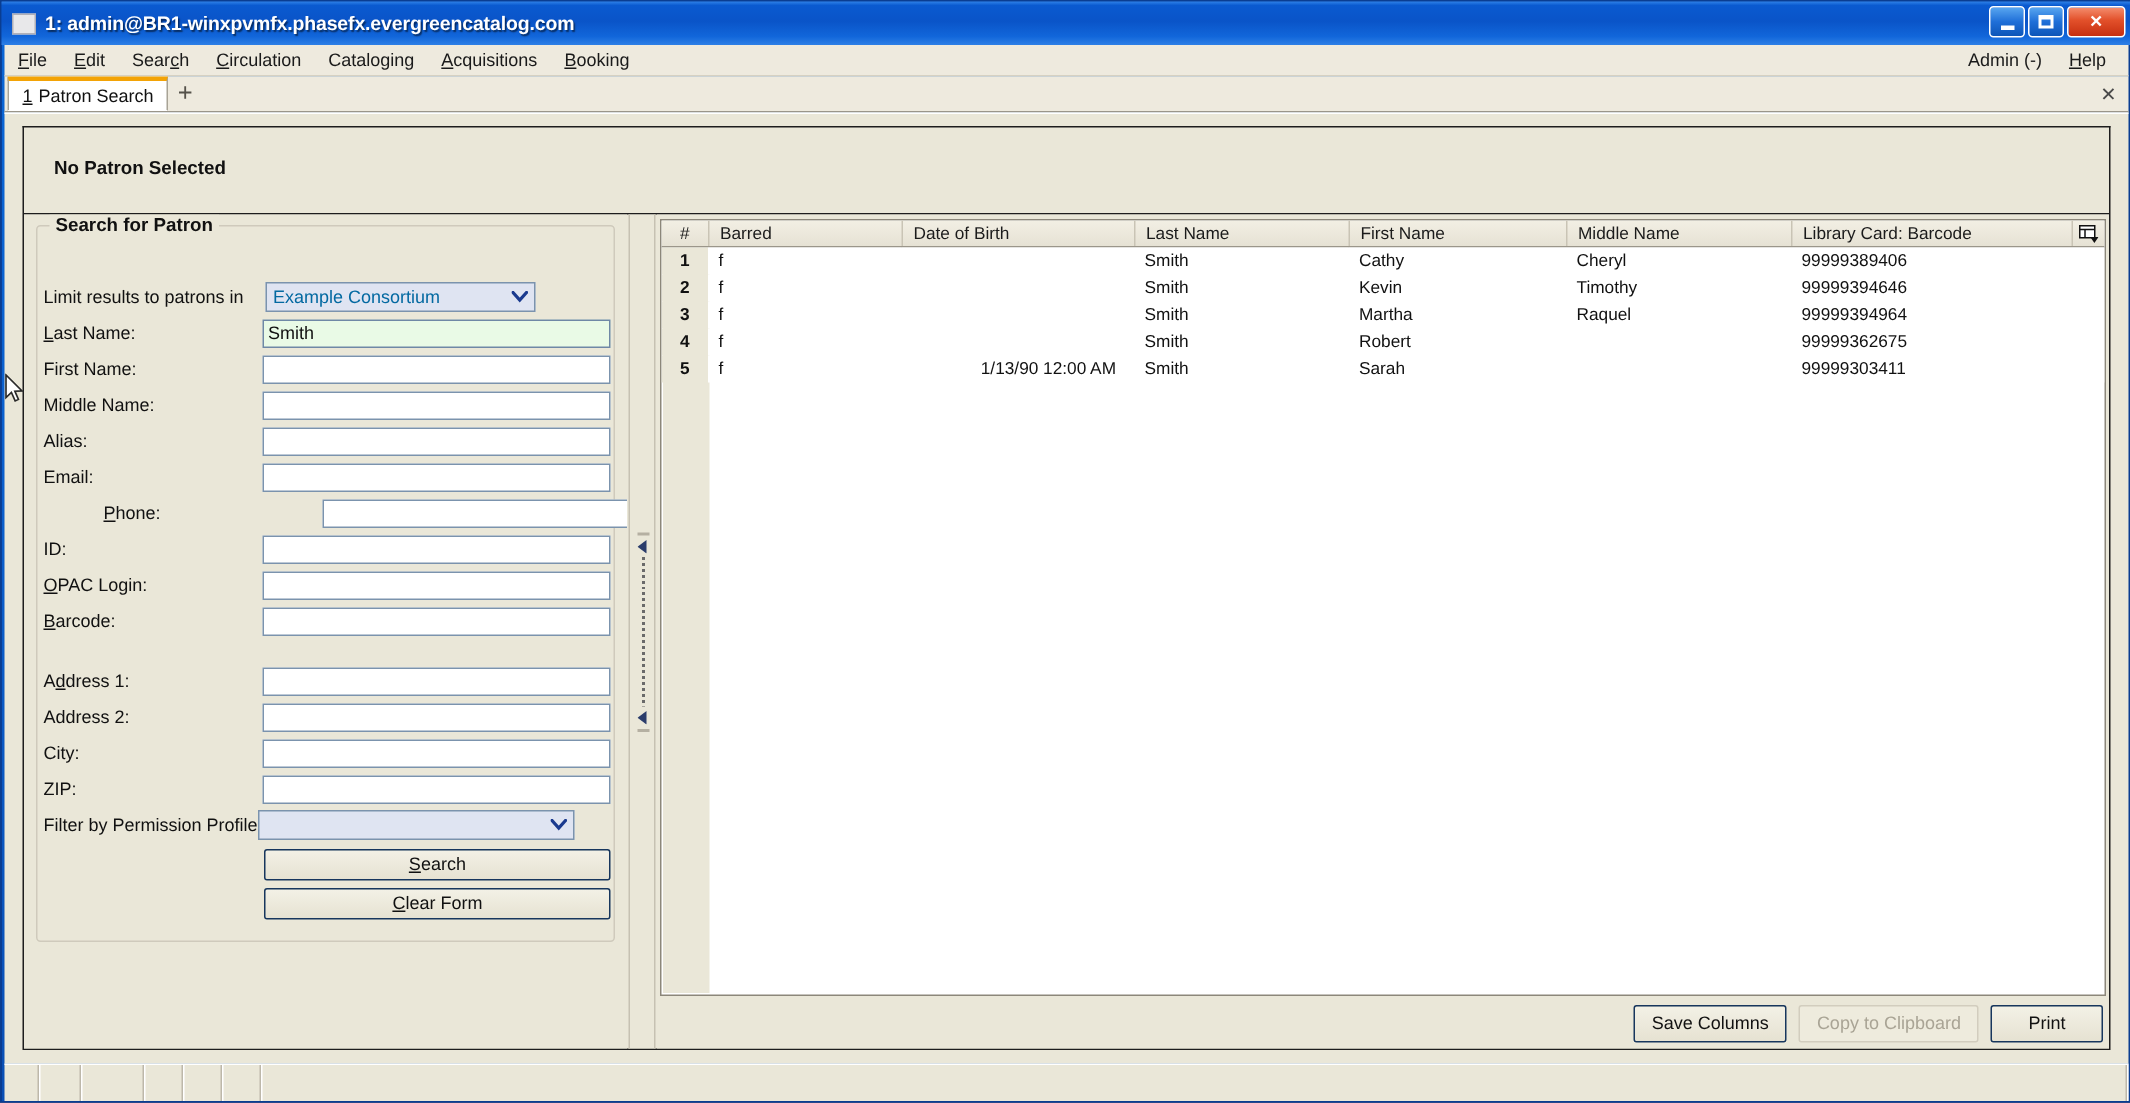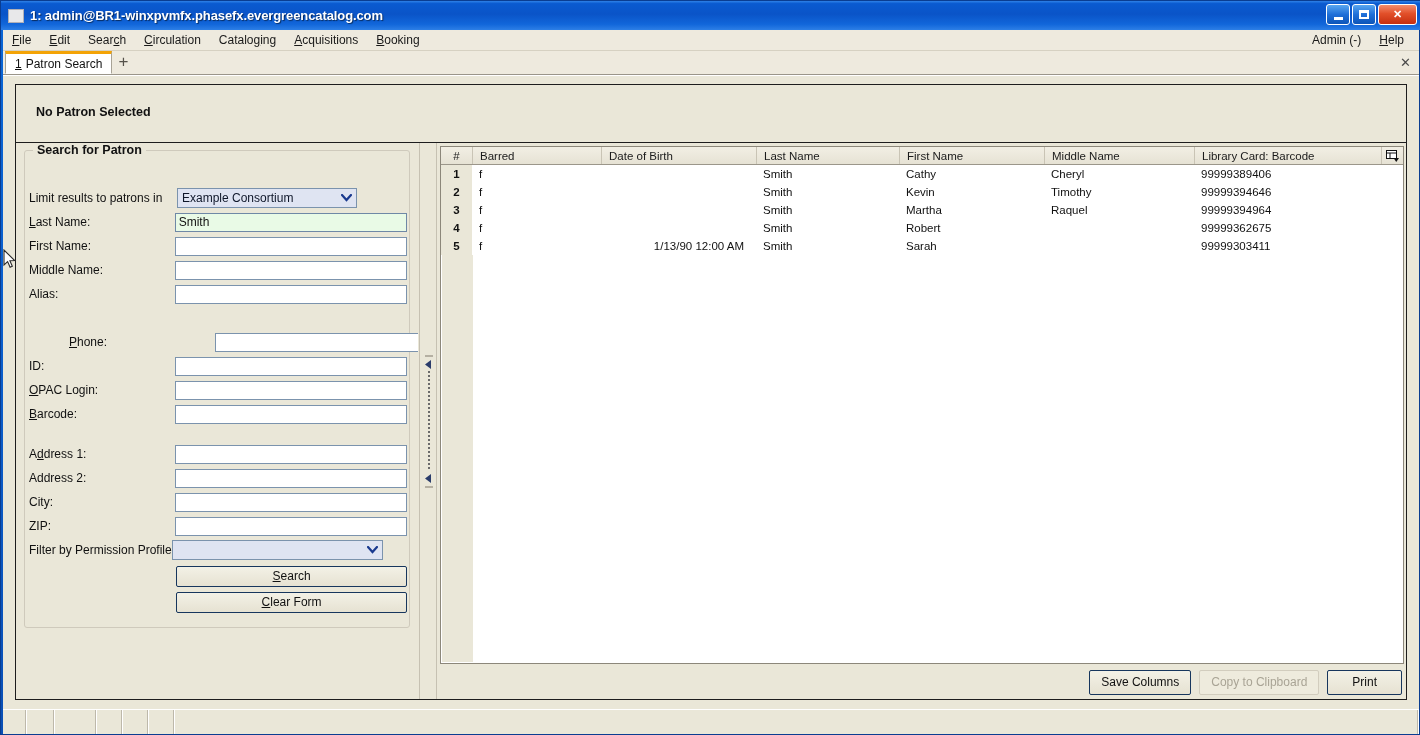--- a/index.html
+++ b/index.html
@@ -208,21 +208,21 @@
     width: 13px; height: 13px;
     border: 1px solid #7b93ad;
     background: #ffffff;
     cursor: default;
   }
   .fselect {
     width: 180px; height: 20px;
     border: 1px solid #7b93ad;
     background: #dfe4f2;
     display: flex; align-items: center;
-    font-size: 12px; color: #0f172a;
+    font-size: 12px; color: #0369a1;
     padding-left: 4px;
     position: relative;
     cursor: default;
   }
   .fselect.wide { width: 211px; }
   .fselect .arrowbox {
     position: absolute; right: 1px; top: 1px;
     width: 17px; height: 16px;
     background: #dfe4f2;
     display: flex; align-items: center; justify-content: center;
@@ -421,20 +421,24 @@
           <div class="frow" style="top:85px;">
             <div class="flabel">First Name:</div>
             <input class="finput" value="" style="">
           </div>
           <div class="frow" style="top:109px;">
             <div class="flabel">Middle Name:</div>
             <input class="finput" value="" style="">
           </div>
           <div class="frow" style="top:133px;">
             <div class="flabel">Alias:</div>
+            <input class="finput" value="" style="">
+          </div>
+          <div class="frow" style="top:157px;">
+            <div class="flabel">Email:</div>
             <input class="finput" value="" style="">
           </div>
           <div class="frow" style="top:181px;margin-left:40px;">
             <div class="flabel"><u>P</u>hone:</div>
             <input class="finput" value="" style="">
           </div>
           <div class="frow" style="top:205px;">
             <div class="flabel">ID:</div>
             <input class="finput" value="" style="">
           </div>

